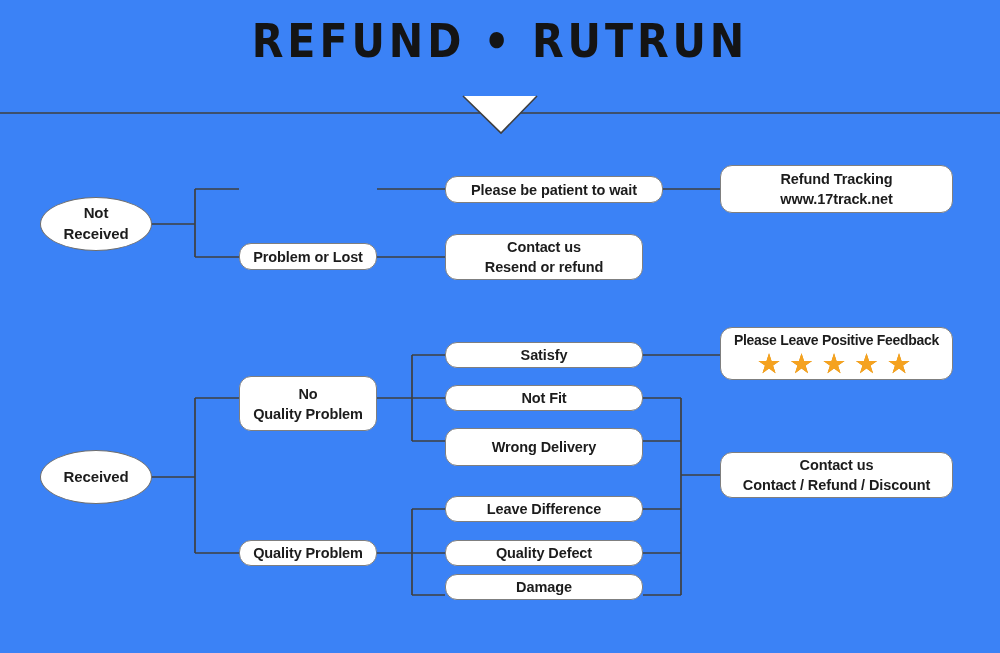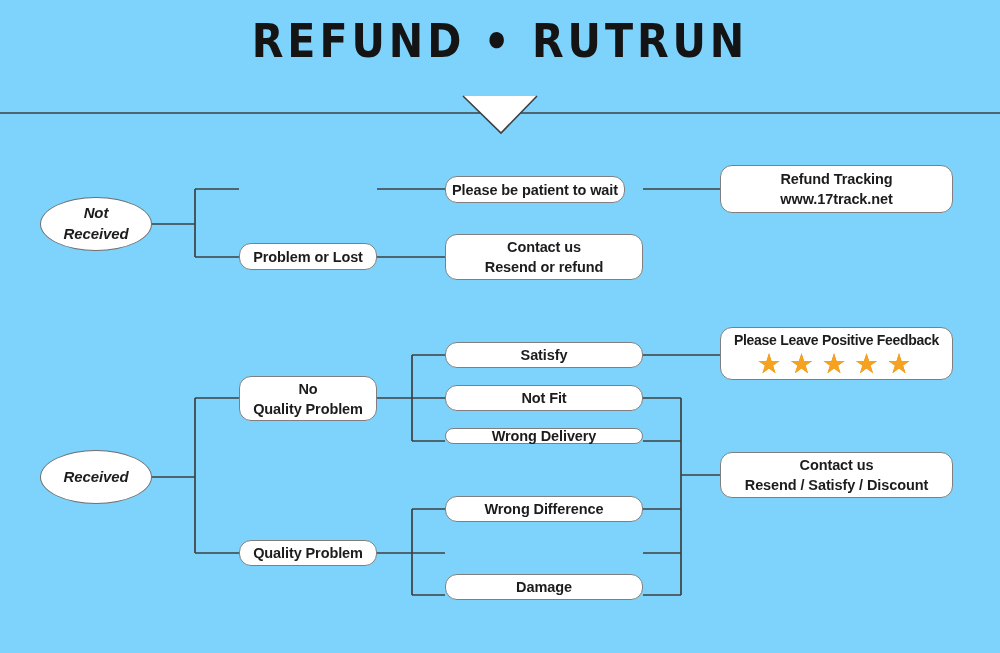--- a/index.html
+++ b/index.html
@@ -4,21 +4,21 @@
 <style>
   html, body {
     margin: 0;
     padding: 0;
     background: #ffffff;
   }
   #canvas {
     position: relative;
     width: 1000px;
     height: 653px;
-    background: #7dd3fc;
+    background: #3b82f6;
     overflow: hidden;
     font-family: "Liberation Sans", sans-serif;
   }
   #connectors {
     position: absolute;
     left: 0;
     top: 0;
     z-index: 1;
   }
   .title {
@@ -53,21 +53,20 @@
     white-space: nowrap;
     z-index: 2;
   }
   .box {
     border-radius: 12px;
   }
   .ellipse {
     border-radius: 50%;
     border-color: #6e6e6e;
     font-size: 15px;
-    font-style: italic;
   }
   .feedback-label {
     font-size: 14px;
     letter-spacing: -0.3px;
   }
   .stars {
     color: #F5A220;
     font-size: 24px;
     line-height: 1;
     letter-spacing: 11px;
@@ -128,71 +127,74 @@
   <div class="node ellipse" style="left:40px;top:197px;width:112px;height:54px">
     <span>Not</span>
     <span>Received</span>
   </div>
 
 
   <div class="node box" style="left:239px;top:243px;width:138px;height:27px">
     <span>Problem or Lost</span>
   </div>
 
-  <div class="node box" style="left:445px;top:176px;width:180px;height:27px">
+  <div class="node box" style="left:445px;top:176px;width:218px;height:27px">
     <span>Please be patient to wait</span>
   </div>
 
   <div class="node box" style="left:720px;top:165px;width:233px;height:48px">
     <span>Refund Tracking</span>
     <span>www.17track.net</span>
   </div>
 
   <div class="node box" style="left:445px;top:234px;width:198px;height:46px">
     <span>Contact us</span>
     <span>Resend or refund</span>
   </div>
 
   <div class="node ellipse" style="left:40px;top:450px;width:112px;height:54px">
     <span>Received</span>
   </div>
 
-  <div class="node box" style="left:239px;top:376px;width:138px;height:45px">
+  <div class="node box" style="left:239px;top:376px;width:138px;height:55px">
     <span>No</span>
     <span>Quality Problem</span>
   </div>
 
   <div class="node box" style="left:239px;top:540px;width:138px;height:26px">
     <span>Quality Problem</span>
   </div>
 
   <div class="node box" style="left:445px;top:342px;width:198px;height:26px">
     <span>Satisfy</span>
   </div>
 
   <div class="node box" style="left:445px;top:385px;width:198px;height:26px">
     <span>Not Fit</span>
   </div>
 
-  <div class="node box" style="left:445px;top:428px;width:198px;height:16px">
+  <div class="node box" style="left:445px;top:428px;width:198px;height:38px">
     <span>Wrong Delivery</span>
   </div>
 
   <div class="node box" style="left:445px;top:496px;width:198px;height:26px">
-    <span>Wrong Difference</span>
-  </div>
-
+    <span>Leave Difference</span>
+  </div>
+
+  <div class="node box" style="left:445px;top:540px;width:198px;height:26px">
+    <span>Quality Defect</span>
+  </div>
 
   <div class="node box" style="left:445px;top:574px;width:198px;height:26px">
     <span>Damage</span>
   </div>
 
   <div class="node box" style="left:720px;top:327px;width:233px;height:53px">
     <span class="feedback-label">Please Leave Positive Feedback</span>
     <span class="stars">★★★★★</span>
   </div>
 
   <div class="node box" style="left:720px;top:452px;width:233px;height:46px">
     <span>Contact us</span>
-    <span>Resend / Satisfy / Discount</span>
+    <span>Contact / Refund / Discount</span>
   </div>
 
 </div>
 
 </body></html>

